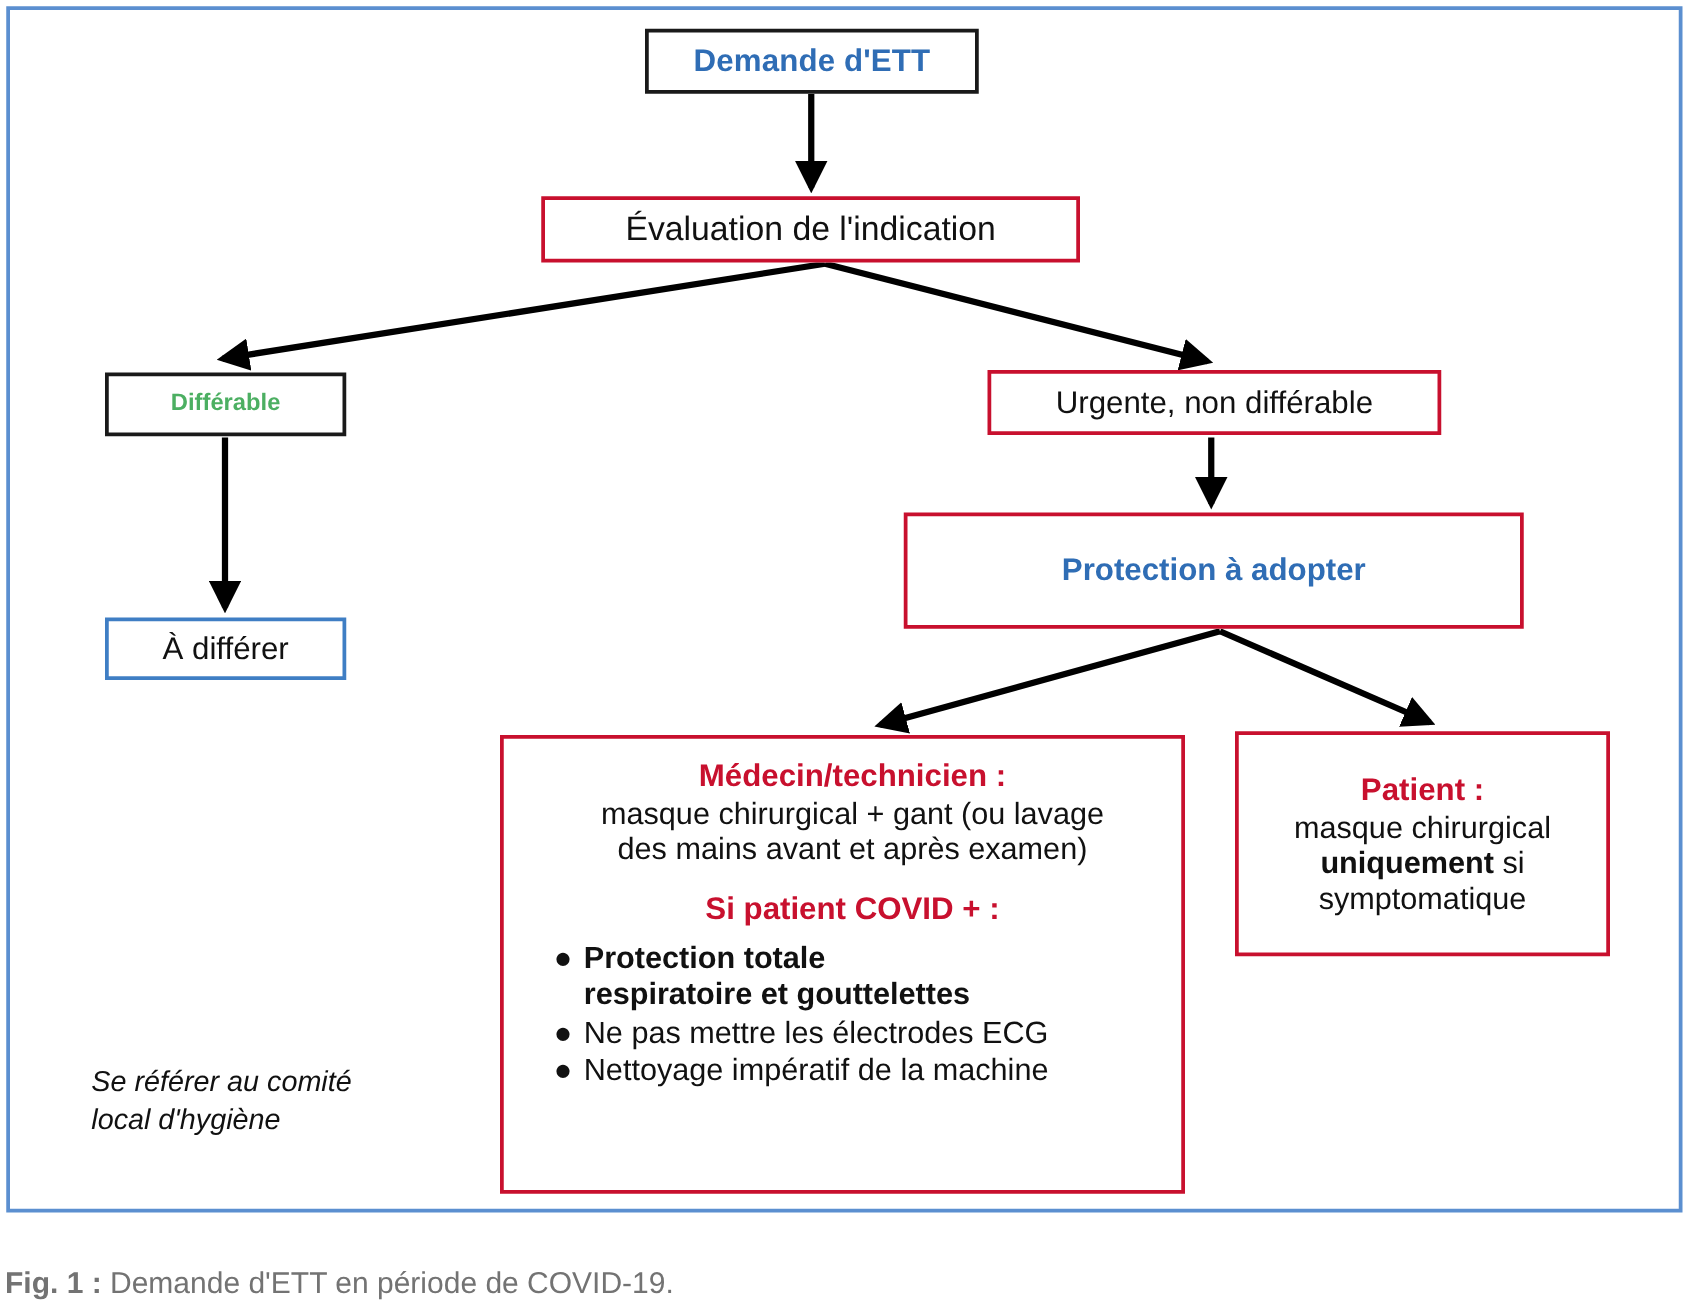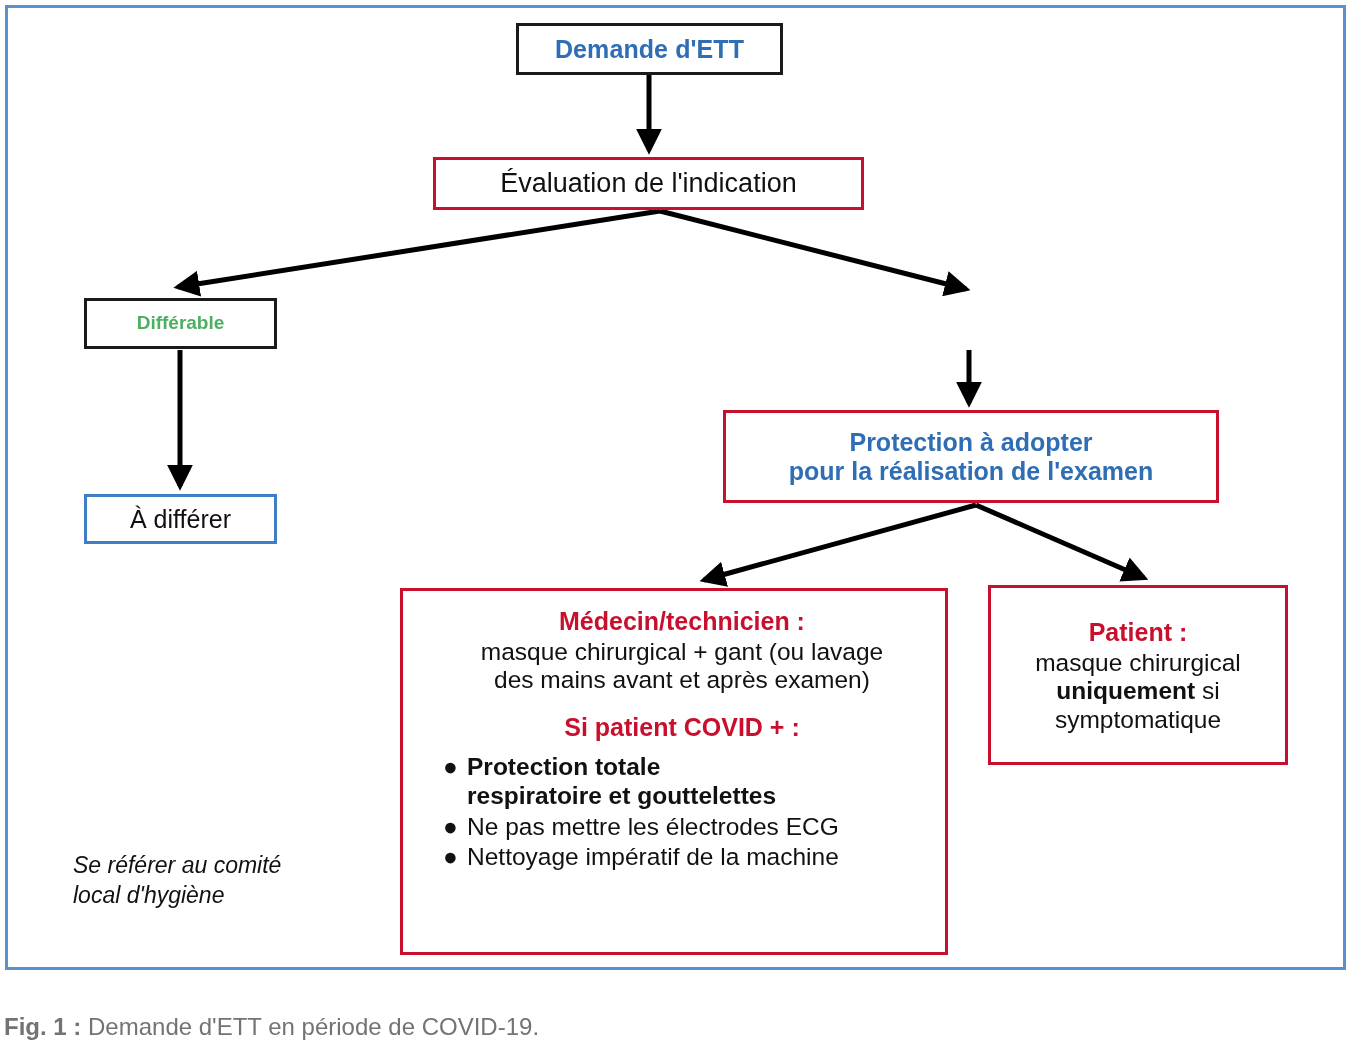--- a/index.html
+++ b/index.html
@@ -108,25 +108,27 @@
   </div>
 
   <div class="node b-black" id="node-differable">
     <span class="t-green">Différable</span>
   </div>
 
   <div class="node b-blue" id="node-a-differer">
     <span>À différer</span>
   </div>
 
+  <div class="node b-red" id="node-urgente">
+    <span>Urgente, non différable</span>
+  </div>
 
   <div class="node b-red" id="node-protection">
     <span class="t-blue">
       <span class="line">Protection à adopter</span>
-      <span class="line">pour la réalisation de l'examen</span>
     </span>
   </div>
 
   <div class="node b-red" id="node-medecin">
     <div class="heading t-red">Médecin/technicien :</div>
     <div class="para">
       <span class="line">masque chirurgical + gant (ou lavage</span>
       <span class="line">des mains avant et après examen)</span>
     </div>
     <div class="heading2 t-red">Si patient COVID + :</div>

